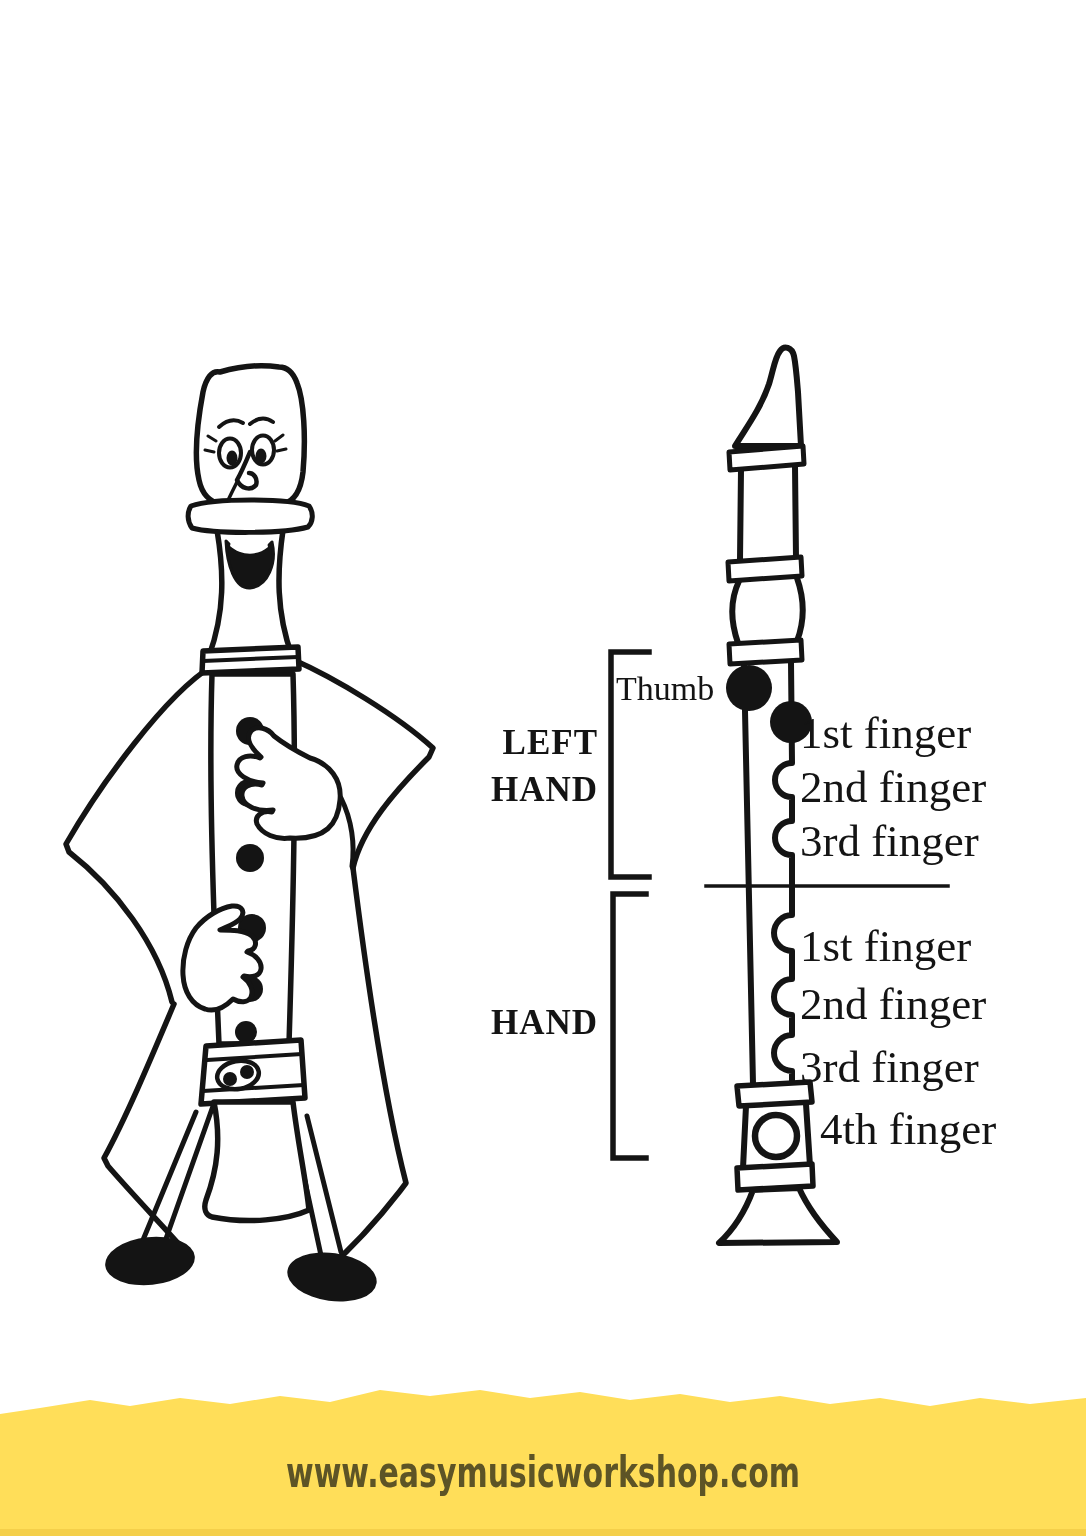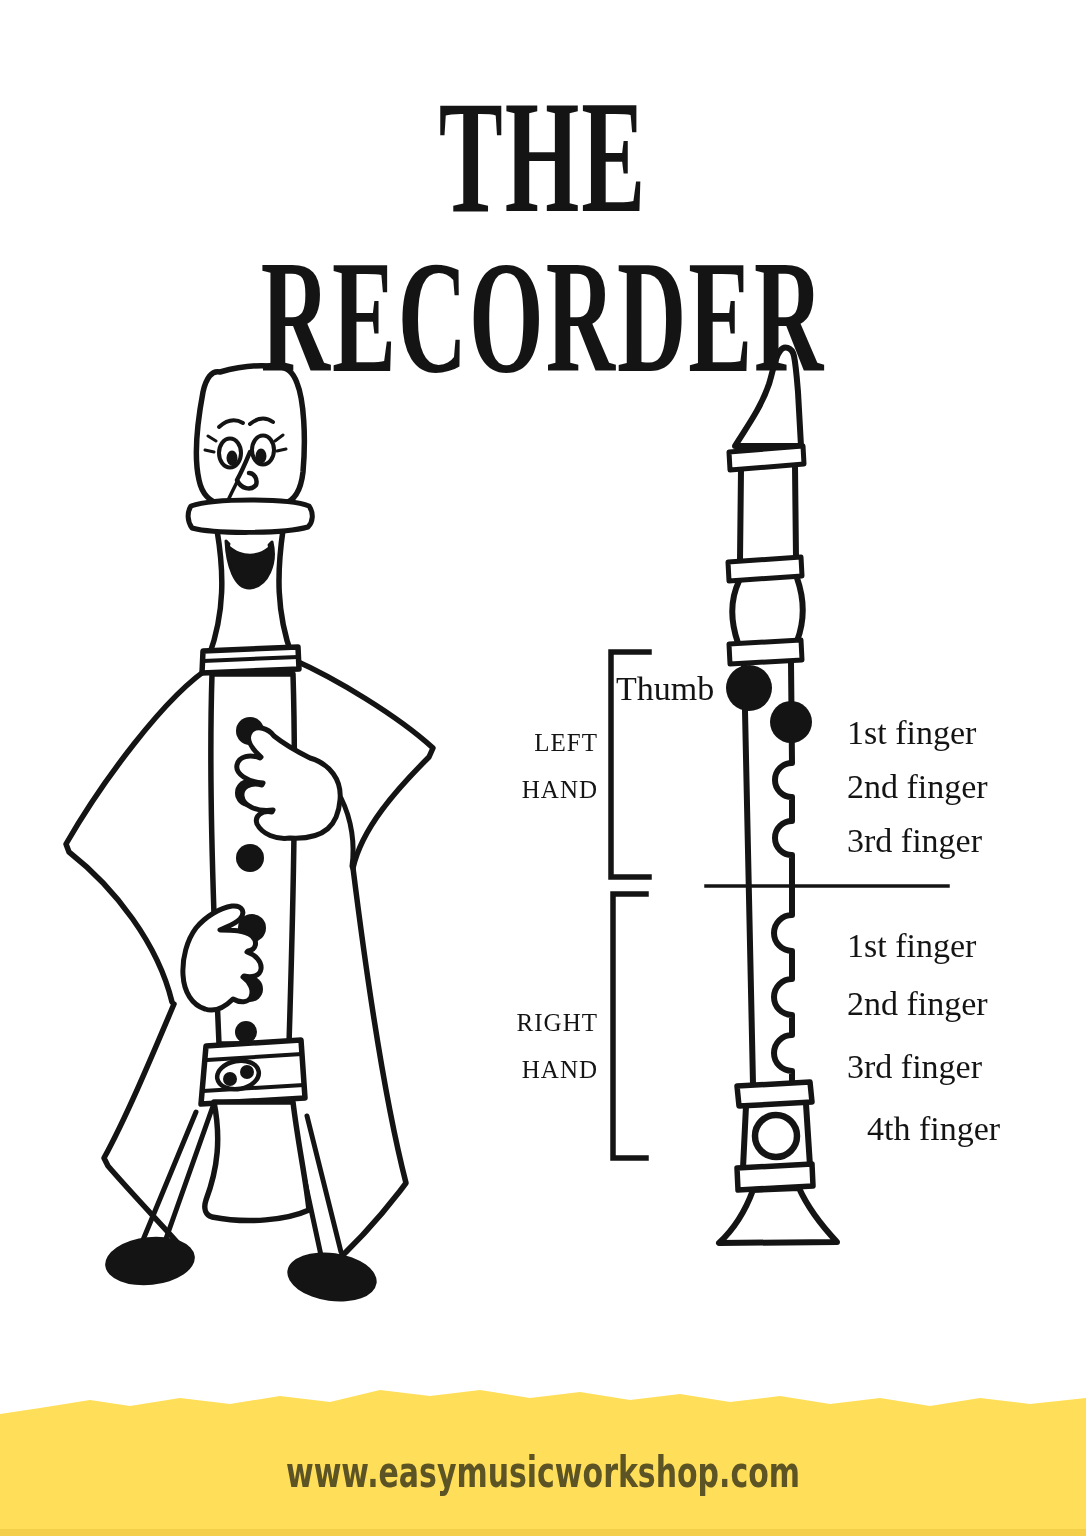--- a/index.html
+++ b/index.html
@@ -26,26 +26,26 @@
     line-height:150px;
     letter-spacing:3px;
     word-spacing:55px;
     transform:scale(0.64,1.07);
     transform-origin:center top;
     color:#141414;
   }
   .thumb-label{left:616px;top:669px;font-size:34px;line-height:40px;font-family:Liberation Serif, serif;}
   .hand-title{
     left:420px;width:178px;text-align:right;
-    font-weight:normal;font-size:25px;line-height:47px;
+    font-weight:bold;font-size:35px;line-height:47px;
     letter-spacing:1px;
   }
   .left-hand-title{top:719px;}
   .right-hand-title{top:999px;}
-  .finger{left:847px;font-size:34px;line-height:40px;}
+  .finger{left:800px;font-size:45px;line-height:40px;}
   .lf0{top:713px;} .lf1{top:767px;} .lf2{top:821px;}
   .rf0{top:926px;} .rf1{top:984px;} .rf2{top:1047px;} .rf3{top:1109px;margin-left:20px;}
 </style>
 </head>
 <body>
 
 <div class="page">
 
   <svg class="art" viewBox="0 0 1086 1536">
 
@@ -146,33 +146,29 @@
       <path stroke-width="3.5" d="M 706,886 L 948,886"></path>
     </g>
 
     <g>
       <polygon points="0,1414 40,1408 90,1400 130,1406 180,1398 230,1404 280,1396 330,1402 380,1390 430,1396 480,1390 530,1398 580,1392 630,1400 680,1394 730,1402 780,1396 830,1404 880,1398 930,1406 980,1398 1030,1404 1086,1398 1086,1536 0,1536" fill="#FFDE59"></polygon>
       <rect x="0" y="1529" width="1086" height="7" opacity="0.75" fill="#F0CA45"></rect>
       <text x="543" y="1487" text-anchor="middle" textLength="514" lengthAdjust="spacingAndGlyphs" style="font-family:'DejaVu Sans',sans-serif;font-weight:bold;font-size:43px;" fill="#5D5426">www.easymusicworkshop.com</text>
     </g>
   </svg>
 
-  <div class="title">
-    <span>THE RECORDER</span>
-  </div>
 
   <div class="txt thumb-label">Thumb</div>
 
   <div class="txt hand-title left-hand-title">
     <div>LEFT</div>
     <div>HAND</div>
   </div>
 
   <div class="txt hand-title right-hand-title">
-    <div>RIGHT</div>
     <div>HAND</div>
   </div>
 
   <div class="txt finger lf0">1st finger</div>
   <div class="txt finger lf1">2nd finger</div>
   <div class="txt finger lf2">3rd finger</div>
 
   <div class="txt finger rf0">1st finger</div>
   <div class="txt finger rf1">2nd finger</div>
   <div class="txt finger rf2">3rd finger</div>

